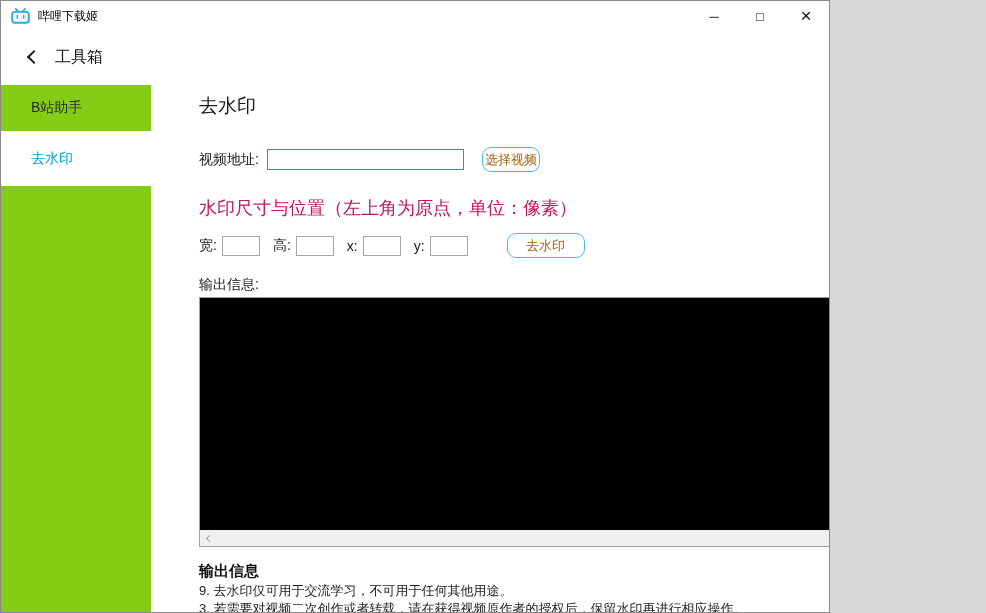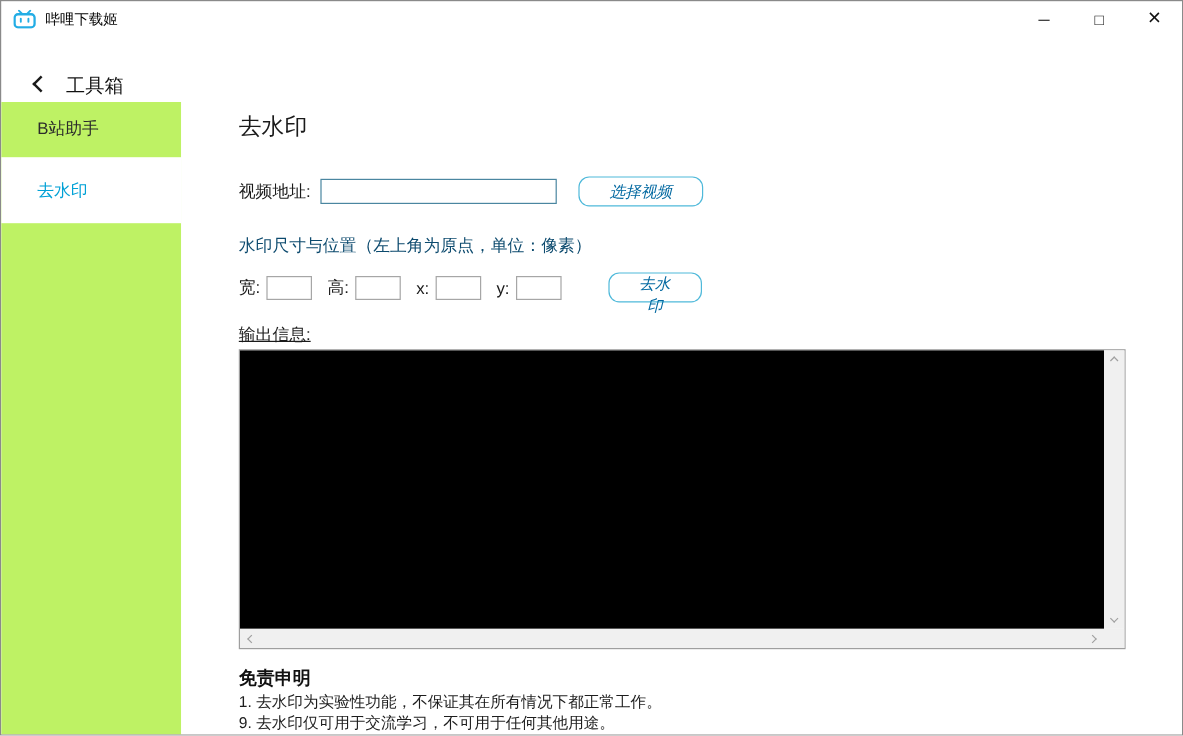--- a/index.html
+++ b/index.html
@@ -1,67 +1,67 @@
 <!DOCTYPE html>
 <html><head>
 <meta charset="utf-8">
 <style>
   * { box-sizing: border-box; margin: 0; padding: 0; }
   html,body { background:#d8d8d8; }
   body { font-family:"Liberation Sans","DejaVu Sans",sans-serif; }
 
   .window {
-    position:relative; width:986px; height:613px;
+    position:relative; width:830px; height:613px;
     background:#ffffff; border:1px solid #8a8a8a; overflow:hidden;
   }
 
   
   .titlebar { position:absolute; top:0; left:0; right:0; height:30px; display:flex; align-items:center; }
   .app-icon { margin-left:10px; display:flex; align-items:center; }
   .app-title { font-size:12px; color:#000; margin-left:8px; }
   .win-controls { margin-left:auto; display:flex; height:100%; }
   .win-btn { width:46px; height:100%; display:flex; align-items:center; justify-content:center;
              font-size:13px; color:#111; cursor:default; }
   .win-btn.close { font-size:19px; font-weight:300; }
 
   
-  .header { position:absolute; top:30px; left:0; height:52px; display:flex; align-items:flex-end; padding-left:18px; }
+  .header { position:absolute; top:30px; left:0; height:52px; display:flex; align-items:center; padding-left:18px; }
   .back-button { width:26px; height:26px; display:flex; align-items:center; justify-content:center; }
   .chev-back { width:10px; height:10px; border-left:2px solid #1a1a1a; border-bottom:2px solid #1a1a1a;
                transform:rotate(45deg); margin-left:4px; }
   .header-title { font-size:16px; color:#111; margin-left:10px; }
 
   
-  .sidebar { position:absolute; top:84px; left:0; bottom:0; width:150px; background:#bef264; }
+  .sidebar { position:absolute; top:84px; left:0; bottom:0; width:150px; background:#84cc16; }
   .sidebar-item { height:46px; display:flex; align-items:center; padding-left:30px;
                   font-size:14px; color:#2b2b2b; cursor:default; }
   .sidebar-item.active { background:#ffffff; color:#00a1d6; height:55px; }
 
   
   .main { position:absolute; top:84px; left:150px; right:0; bottom:0; background:#fff; padding:8px 0 0 48px; }
   .main-title { font-size:19px; font-weight:400; color:#1a1a1a; }
 
   .row { display:flex; align-items:center; }
   .row-video { margin-top:28px; }
   .field-label { font-size:14px; color:#1a1a1a; white-space:nowrap; }
   .video-input { width:197px; height:21px; border:1px solid #4a86a0; margin-left:8px; outline:none;
                  font-size:13px; padding:0 4px; font-family:inherit; }
-  .btn { height:25px; padding:0 25px; border:1px solid #4fb9da; border-radius:9px; background:#fff;
-         font-size:13px; color:#0369a1; font-family:inherit; cursor:default;font-style:italic; }
+  .btn { height:25px; padding:0 2px; border:1px solid #4fb9da; border-radius:9px; background:#fff;
+         font-size:13px; color:#a16207; font-family:inherit; cursor:default; }
   .btn-select { margin-left:18px; }
 
-  .section-label { margin-top:24px; font-size:14px; color:#0c4a6e; }
+  .section-label { margin-top:24px; font-size:18px; color:#be185d; }
 
   .row-dims { margin-top:13px; }
   .dim-input { width:38px; height:20px; border:1px solid #a6a6a6; margin-left:5px; outline:none;
                font-size:13px; padding:0 3px; font-family:inherit; }
   .dim-group { display:flex; align-items:center; margin-right:13px; }
   .btn-go { margin-left:26px; width:78px; }
 
-  .output-label { margin-top:18px; font-size:14px; color:#1a1a1a;text-decoration:underline; }
+  .output-label { margin-top:18px; font-size:14px; color:#1a1a1a; }
 
   .console { margin-top:3px; width:739px; height:250px; border:1px solid #9e9e9e;
              display:grid; grid-template-columns:1fr 17px; grid-template-rows:1fr 16px; }
   .console-content { background:#000; color:#d0d0d0; font-family:"DejaVu Sans Mono","Liberation Mono",monospace;
                      font-size:12px; overflow:hidden; white-space:pre-wrap; }
   .vscroll { background:#f0f0f0; display:flex; flex-direction:column; justify-content:space-between;
              align-items:center; padding:6px 0; }
   .hscroll { background:#f0f0f0; display:flex; align-items:center; justify-content:space-between; padding:0 7px; }
   .scroll-corner { background:#f0f0f0; }
   .chev { width:5px; height:5px; border-left:1px solid #a0a0a0; border-bottom:1px solid #a0a0a0; }
@@ -160,20 +160,19 @@
         <span class="chev down"></span>
       </div>
       <div class="hscroll">
         <span class="chev left"></span>
         <span class="chev right"></span>
       </div>
       <div class="scroll-corner"></div>
     </div>
 
     <div class="disclaimer">
-      <div class="disclaimer-title">免责申明</div>
-      <div class="disclaimer-line">1. 去水印为实验性功能，不保证其在所有情况下都正常工作。</div>
+      <div class="disclaimer-title">输出信息</div>
       <div class="disclaimer-line">9. 去水印仅可用于交流学习，不可用于任何其他用途。</div>
       <div class="disclaimer-line">3. 若需要对视频二次创作或者转载，请在获得视频原作者的授权后，保留水印再进行相应操作。</div>
     </div>
 
   </div>
 </div>
 
 </body></html>

